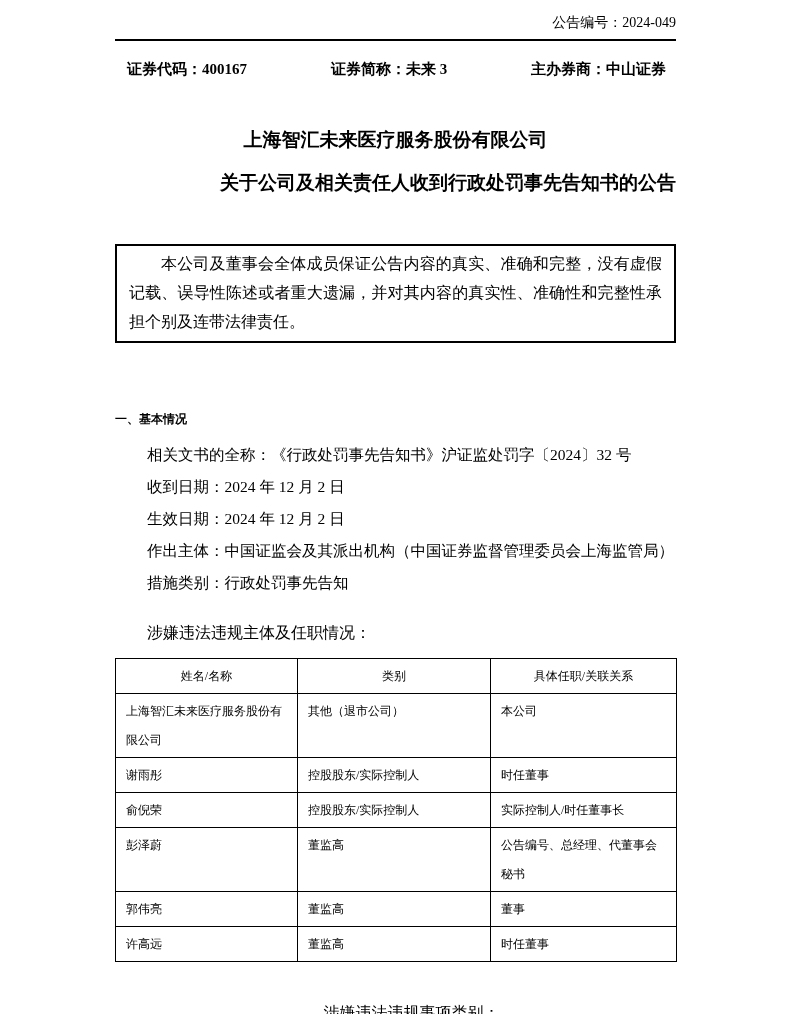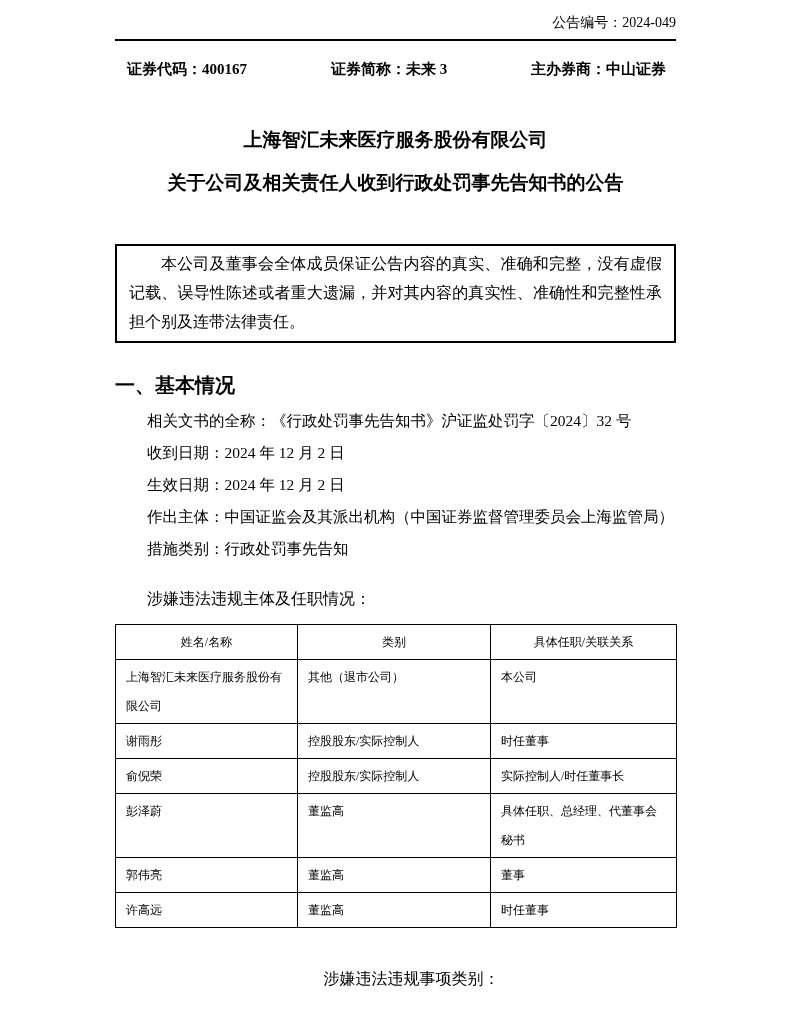--- a/index.html
+++ b/index.html
@@ -48,35 +48,35 @@
     margin-top: 47px;
     font-size: 19px;
     font-weight: bold;
     text-align: center;
     line-height: 26px;
   }
   .title2 {
     margin-top: 17px;
     font-size: 19px;
     font-weight: bold;
-    text-align: center;
+    text-align: right;
     line-height: 26px;
   }
   .disclaimer-box {
     margin-top: 48px;
     border: 2px solid #000000;
     padding: 3px 12px 5px 12px;
     font-size: 16px;
     line-height: 29px;
     text-align: justify;
     text-indent: 2em;
   }
   .heading1 {
-    margin-top: 31px;
-    font-size: 20px;
+    margin-top: 65px;
+    font-size: 12px;
     font-weight: bold;
     line-height: 22px;
   }
   .details {
     margin-top: 9px;
     padding-left: 32px;
   }
   .detail-line {
     font-size: 15.5px;
     line-height: 32px;
@@ -179,21 +179,21 @@
           <td>时任董事</td>
         </tr>
         <tr>
           <td>俞倪荣</td>
           <td>控股股东/实际控制人</td>
           <td>实际控制人/时任董事长</td>
         </tr>
         <tr>
           <td>彭泽蔚</td>
           <td>董监高</td>
-          <td>具体任职、总经理、代董事会秘书</td>
+          <td>公告编号、总经理、代董事会秘书</td>
         </tr>
         <tr>
           <td>郭伟亮</td>
           <td>董监高</td>
           <td>董事</td>
         </tr>
         <tr>
           <td>许高远</td>
           <td>董监高</td>
           <td>时任董事</td>

